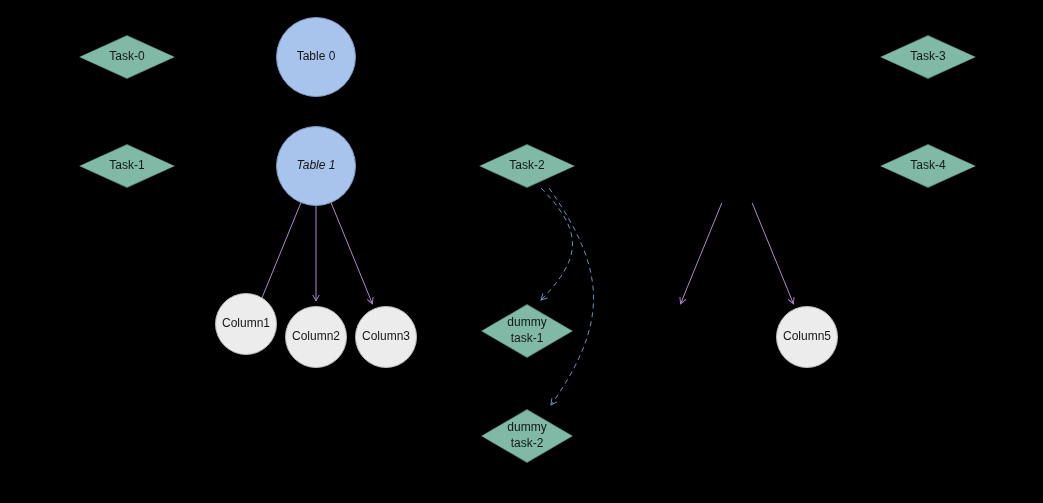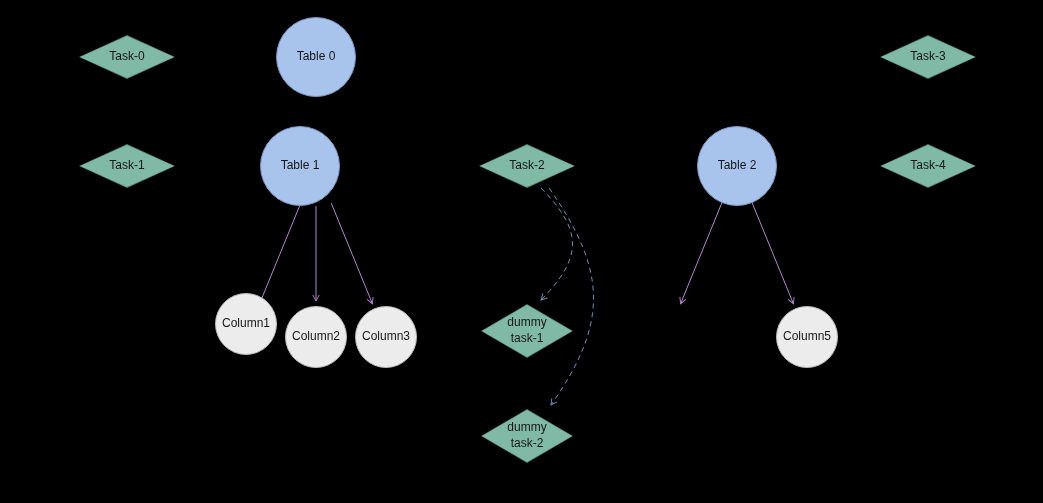--- a/index.html
+++ b/index.html
@@ -91,29 +91,26 @@
         <span class="label">Table 0</span>
       </div>
       <div class="node task" style="left: 880px; top: 35px; width: 96px; height: 44px;">
         <div class="diamond-fill"></div>
         <span class="label">Task-3</span>
       </div>
       <div class="node task" style="left: 79px; top: 144px; width: 96px; height: 44px;">
         <div class="diamond-fill"></div>
         <span class="label">Task-1</span>
       </div>
-      <div class="node table" style="left: 260px; top: 126px; width: 80px; height: 80px;">
+      <div class="node table" style="left: 276px; top: 126px; width: 80px; height: 80px; font-style: italic;">
         <span class="label">Table 1</span>
       </div>
       <div class="node task" style="left: 479px; top: 144px; width: 96px; height: 44px;">
         <div class="diamond-fill"></div>
         <span class="label">Task-2</span>
-      </div>
-      <div class="node table" style="left: 697px; top: 126px; width: 80px; height: 80px;">
-        <span class="label">Table 2</span>
       </div>
       <div class="node task" style="left: 880px; top: 144px; width: 96px; height: 44px; align-items: center;">
         <div class="diamond-fill"></div>
         <span class="label">Task-4</span>
       </div>
       <div class="node column" style="left: 215px; top: 293px; width: 62px; height: 62px;">
         <span class="label">Column1</span>
       </div>
       <div class="node column" style="left: 285px; top: 306px; width: 62px; height: 62px; justify-content: center;">
         <span class="label">Column2</span>

